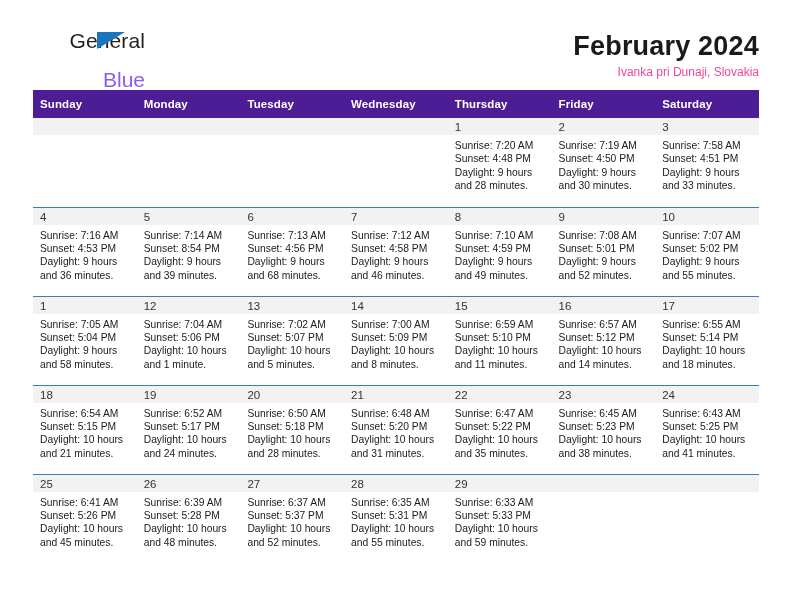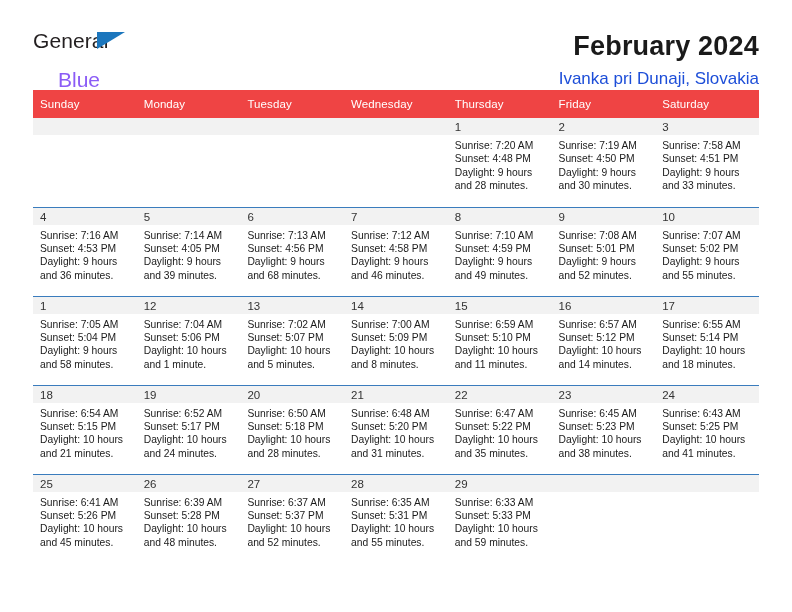--- a/index.html
+++ b/index.html
@@ -30,20 +30,21 @@
     justify-content: space-between;
     padding: 30px 33px 0 33px;
     height: 74px;
   }
 
   .logo {
     position: relative;
     width: 112px;
     height: 46px;
     line-height: 1;
+    text-align: right;
   }
   .logo-general {
     font-size: 21px;
     color: #231f20;
     letter-spacing: 0.1px;
     display: block;
     height: 22px;
   }
   .logo-blue {
     font-size: 21px;
@@ -67,39 +68,38 @@
     padding-top: 0px;
   }
   .cal-title {
     font-size: 27px;
     font-weight: bold;
     color: #1a1a1a;
     letter-spacing: 0.2px;
     line-height: 32px;
   }
   .cal-subtitle {
-    font-size: 17px;
-    color: #1d4ed8;
+    font-size: 12px;
+    color: #ec4899;
     line-height: 20px;
-    margin-top: 7px;
   }
 
   
   .calendar {
     margin: 16px 33px 0 33px;
     width: 726px;
     border-collapse: collapse;
     table-layout: fixed;
   }
 
   .calendar th {
-    background: #ef4444;
+    background: #4c1d95;
     color: #ffffff;
     font-size: 11.5px;
-    font-weight: normal;
+    font-weight: bold;
     text-align: left;
     padding: 5px 0 5px 7px;
     height: 28px;
     letter-spacing: 0.1px;
   }
 
   .calendar td {
     vertical-align: top;
     padding: 0;
     height: 89px;
@@ -235,21 +235,21 @@
               <div>Sunrise: 7:16 AM</div>
               <div>Sunset: 4:53 PM</div>
               <div>Daylight: 9 hours</div>
               <div>and 36 minutes.</div>
             </div>
           </td>
           <td>
             <div class="daynum-band">5</div>
             <div class="cell-body">
               <div>Sunrise: 7:14 AM</div>
-              <div>Sunset: 4:05 PM</div>
+              <div>Sunset: 8:54 PM</div>
               <div>Daylight: 9 hours</div>
               <div>and 39 minutes.</div>
             </div>
           </td>
           <td>
             <div class="daynum-band">6</div>
             <div class="cell-body">
               <div>Sunrise: 7:13 AM</div>
               <div>Sunset: 4:56 PM</div>
               <div>Daylight: 9 hours</div>

